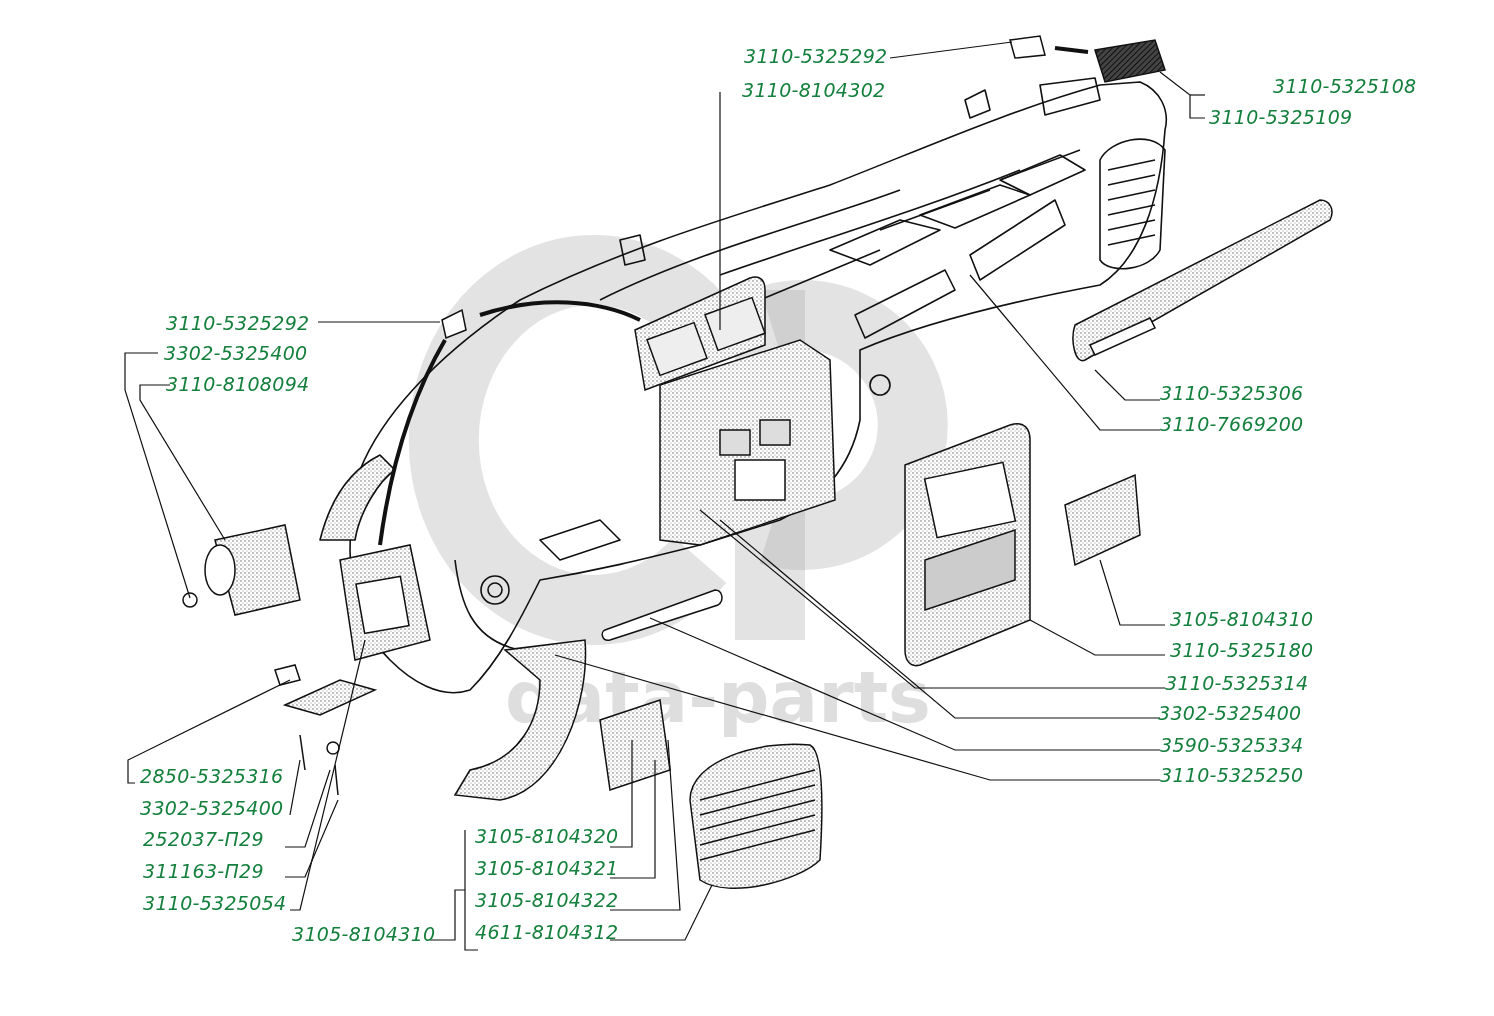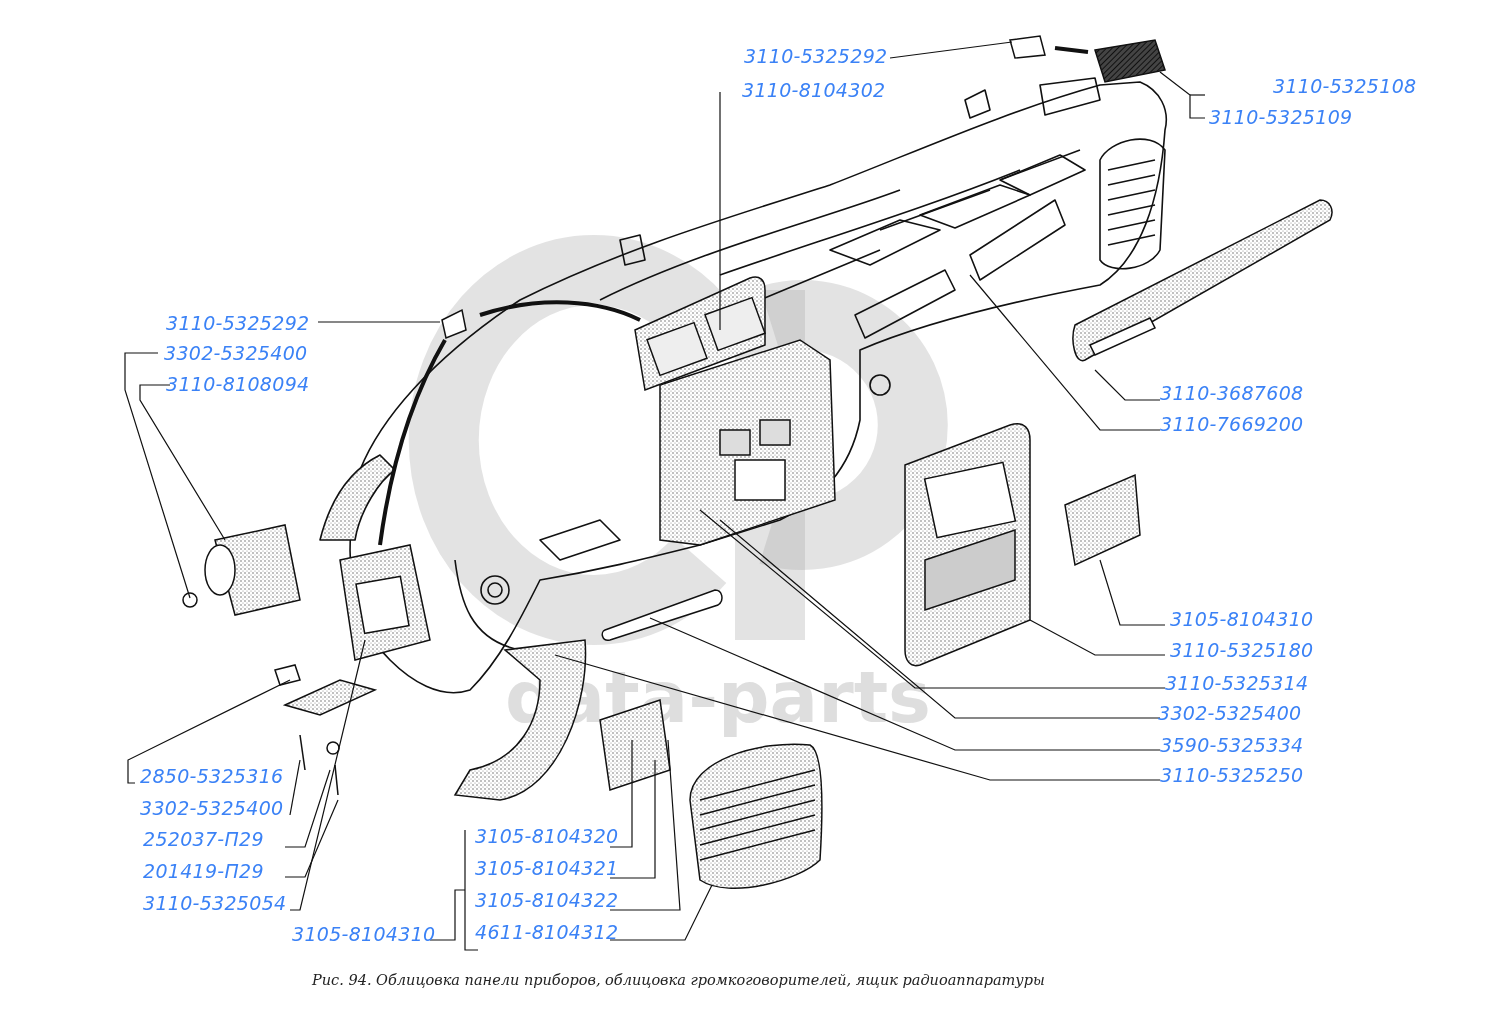--- a/index.html
+++ b/index.html
@@ -1,18 +1,18 @@
 <!DOCTYPE html>
 <html><head>
   <meta charset="utf-8">
   <style>
     html,body{margin:0;padding:0;background:#fff;}
     body{width:1494px;height:1016px;position:relative;overflow:hidden;font-family:"DejaVu Sans",sans-serif;}
     #stage{position:absolute;left:0;top:0;width:1494px;height:1016px;}
-    .lbl{position:absolute;font-family:"DejaVu Sans",sans-serif;font-style:italic;font-size:19px;color:#3b82f6;letter-spacing:0.3px;white-space:nowrap;line-height:20px;}
+    .lbl{position:absolute;font-family:"DejaVu Sans",sans-serif;font-style:italic;font-size:19px;color:#15803d;letter-spacing:0.3px;white-space:nowrap;line-height:20px;}
     .caption{position:absolute;left:312px;top:972px;font-family:"DejaVu Serif",serif;font-style:italic;font-size:14.5px;color:#222;white-space:nowrap;}
     .wm{position:absolute;font-family:"DejaVu Sans",sans-serif;font-weight:bold;color:rgba(160,160,160,0.35);white-space:nowrap;}
   </style>
 </head>
 <body>
 
 <div id="stage">
 
   <svg style="position:absolute;left:0;top:0" width="1494" height="1016">
     <g fill="none" stroke="rgba(170,170,170,0.33)" stroke-width="70">
@@ -137,33 +137,32 @@
     </g>
   </svg>
 
   <div class="lbl" style="left:744px;top:46px;">3110-5325292</div>
   <div class="lbl" style="left:742px;top:80px;">3110-8104302</div>
   <div class="lbl" style="left:1273px;top:76px;">3110-5325108</div>
   <div class="lbl" style="left:1209px;top:107px;text-align:right;">3110-5325109</div>
   <div class="lbl" style="left:166px;top:313px;">3110-5325292</div>
   <div class="lbl" style="left:164px;top:343px;">3302-5325400</div>
   <div class="lbl" style="left:166px;top:374px;">3110-8108094</div>
-  <div class="lbl" style="left:1160px;top:383px;">3110-3687608</div>
+  <div class="lbl" style="left:1160px;top:383px;">3110-5325306</div>
   <div class="lbl" style="left:1160px;top:414px;">3110-7669200</div>
   <div class="lbl" style="left:1170px;top:609px;">3105-8104310</div>
   <div class="lbl" style="left:1170px;top:640px;">3110-5325180</div>
   <div class="lbl" style="left:1165px;top:673px;">3110-5325314</div>
   <div class="lbl" style="left:1158px;top:703px;">3302-5325400</div>
   <div class="lbl" style="left:1160px;top:735px;">3590-5325334</div>
   <div class="lbl" style="left:1160px;top:765px;">3110-5325250</div>
   <div class="lbl" style="left:140px;top:766px;">2850-5325316</div>
   <div class="lbl" style="left:140px;top:798px;">3302-5325400</div>
   <div class="lbl" style="left:143px;top:829px;">252037-П29</div>
-  <div class="lbl" style="left:143px;top:861px;">201419-П29</div>
+  <div class="lbl" style="left:143px;top:861px;">311163-П29</div>
   <div class="lbl" style="left:143px;top:893px;">3110-5325054</div>
   <div class="lbl" style="left:475px;top:826px;">3105-8104320</div>
   <div class="lbl" style="left:475px;top:858px;">3105-8104321</div>
   <div class="lbl" style="left:475px;top:890px;">3105-8104322</div>
   <div class="lbl" style="left:475px;top:922px;">4611-8104312</div>
   <div class="lbl" style="left:292px;top:924px;">3105-8104310</div>
 
-  <div class="caption">Рис. 94. Облицовка панели приборов, облицовка громкоговорителей, ящик радиоаппаратуры</div>
 </div>
 
 </body></html>

